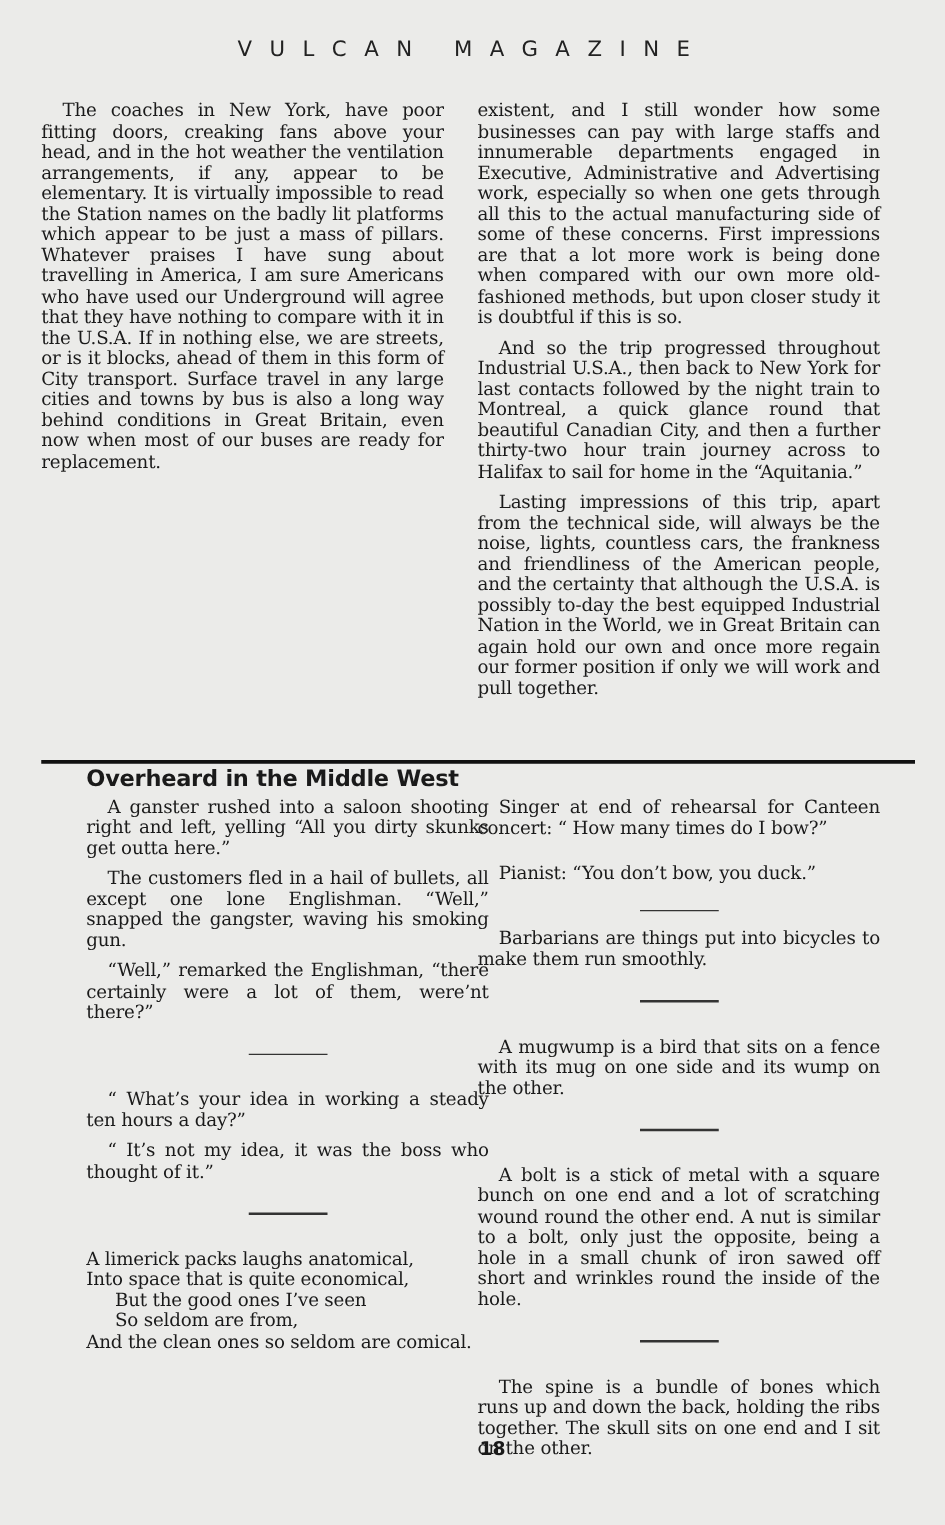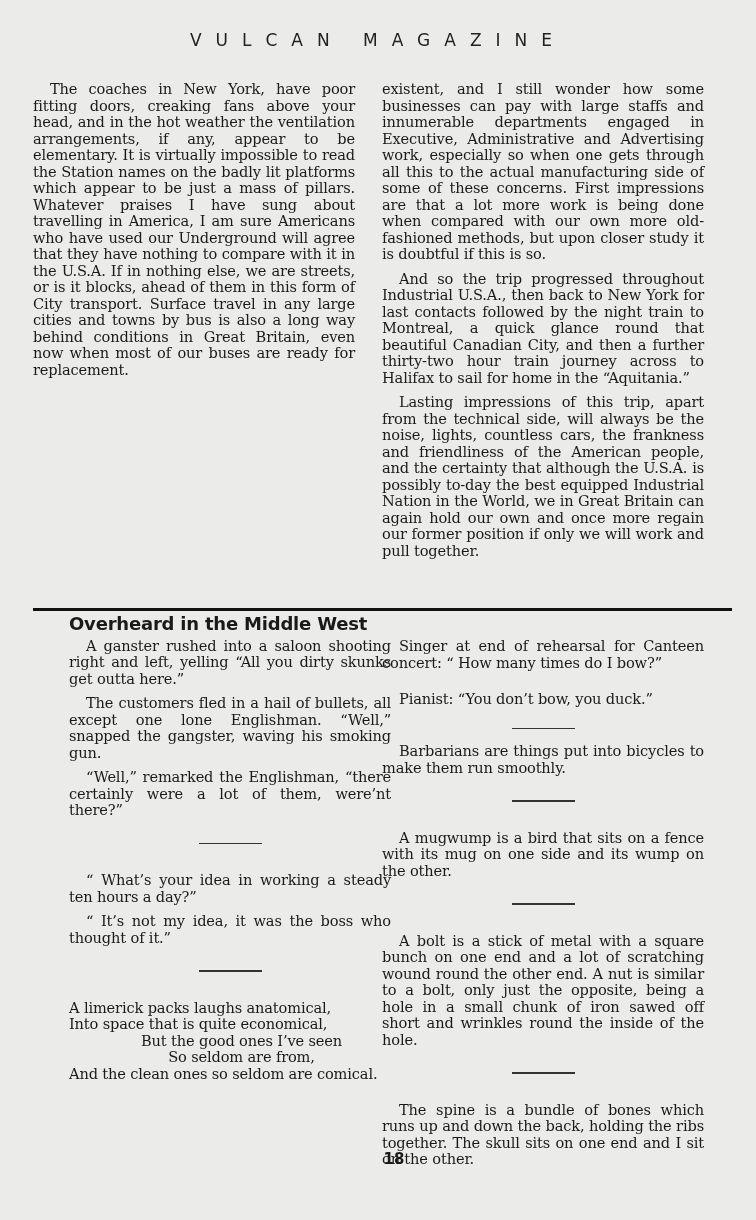--- a/index.html
+++ b/index.html
@@ -30,21 +30,21 @@
   }
   #bot-left { left:33px; top:616px; width:322px;margin-left:36px; }
   #bot-right { left:382px; top:638px; width:322px; }
   h2 {
     font-family:"DejaVu Sans", "Liberation Sans", sans-serif;
     font-weight:bold; font-size:18px; margin:0 0 5px 0; letter-spacing:-0.2px;
   }
   .sep { width:63px; height:1.5px; background:#333; margin:24px auto 28px auto; }
   .poem { text-align:left; }
   .poem div { white-space:nowrap; }
-  .poem .ind { padding-left:23px;text-align:center; }
+  .poem .ind { padding-left:23px; }
   .page-num {
     position:absolute; top:1150px; left:0; width:756px; text-align:center;
     font-family:"DejaVu Sans", "Liberation Sans", sans-serif;
     font-weight:bold; font-size:15px;padding-left:16px;
   }
 </style>
 </head>
 <body>
 
 <div class="masthead">VULCAN MAGAZINE</div>

